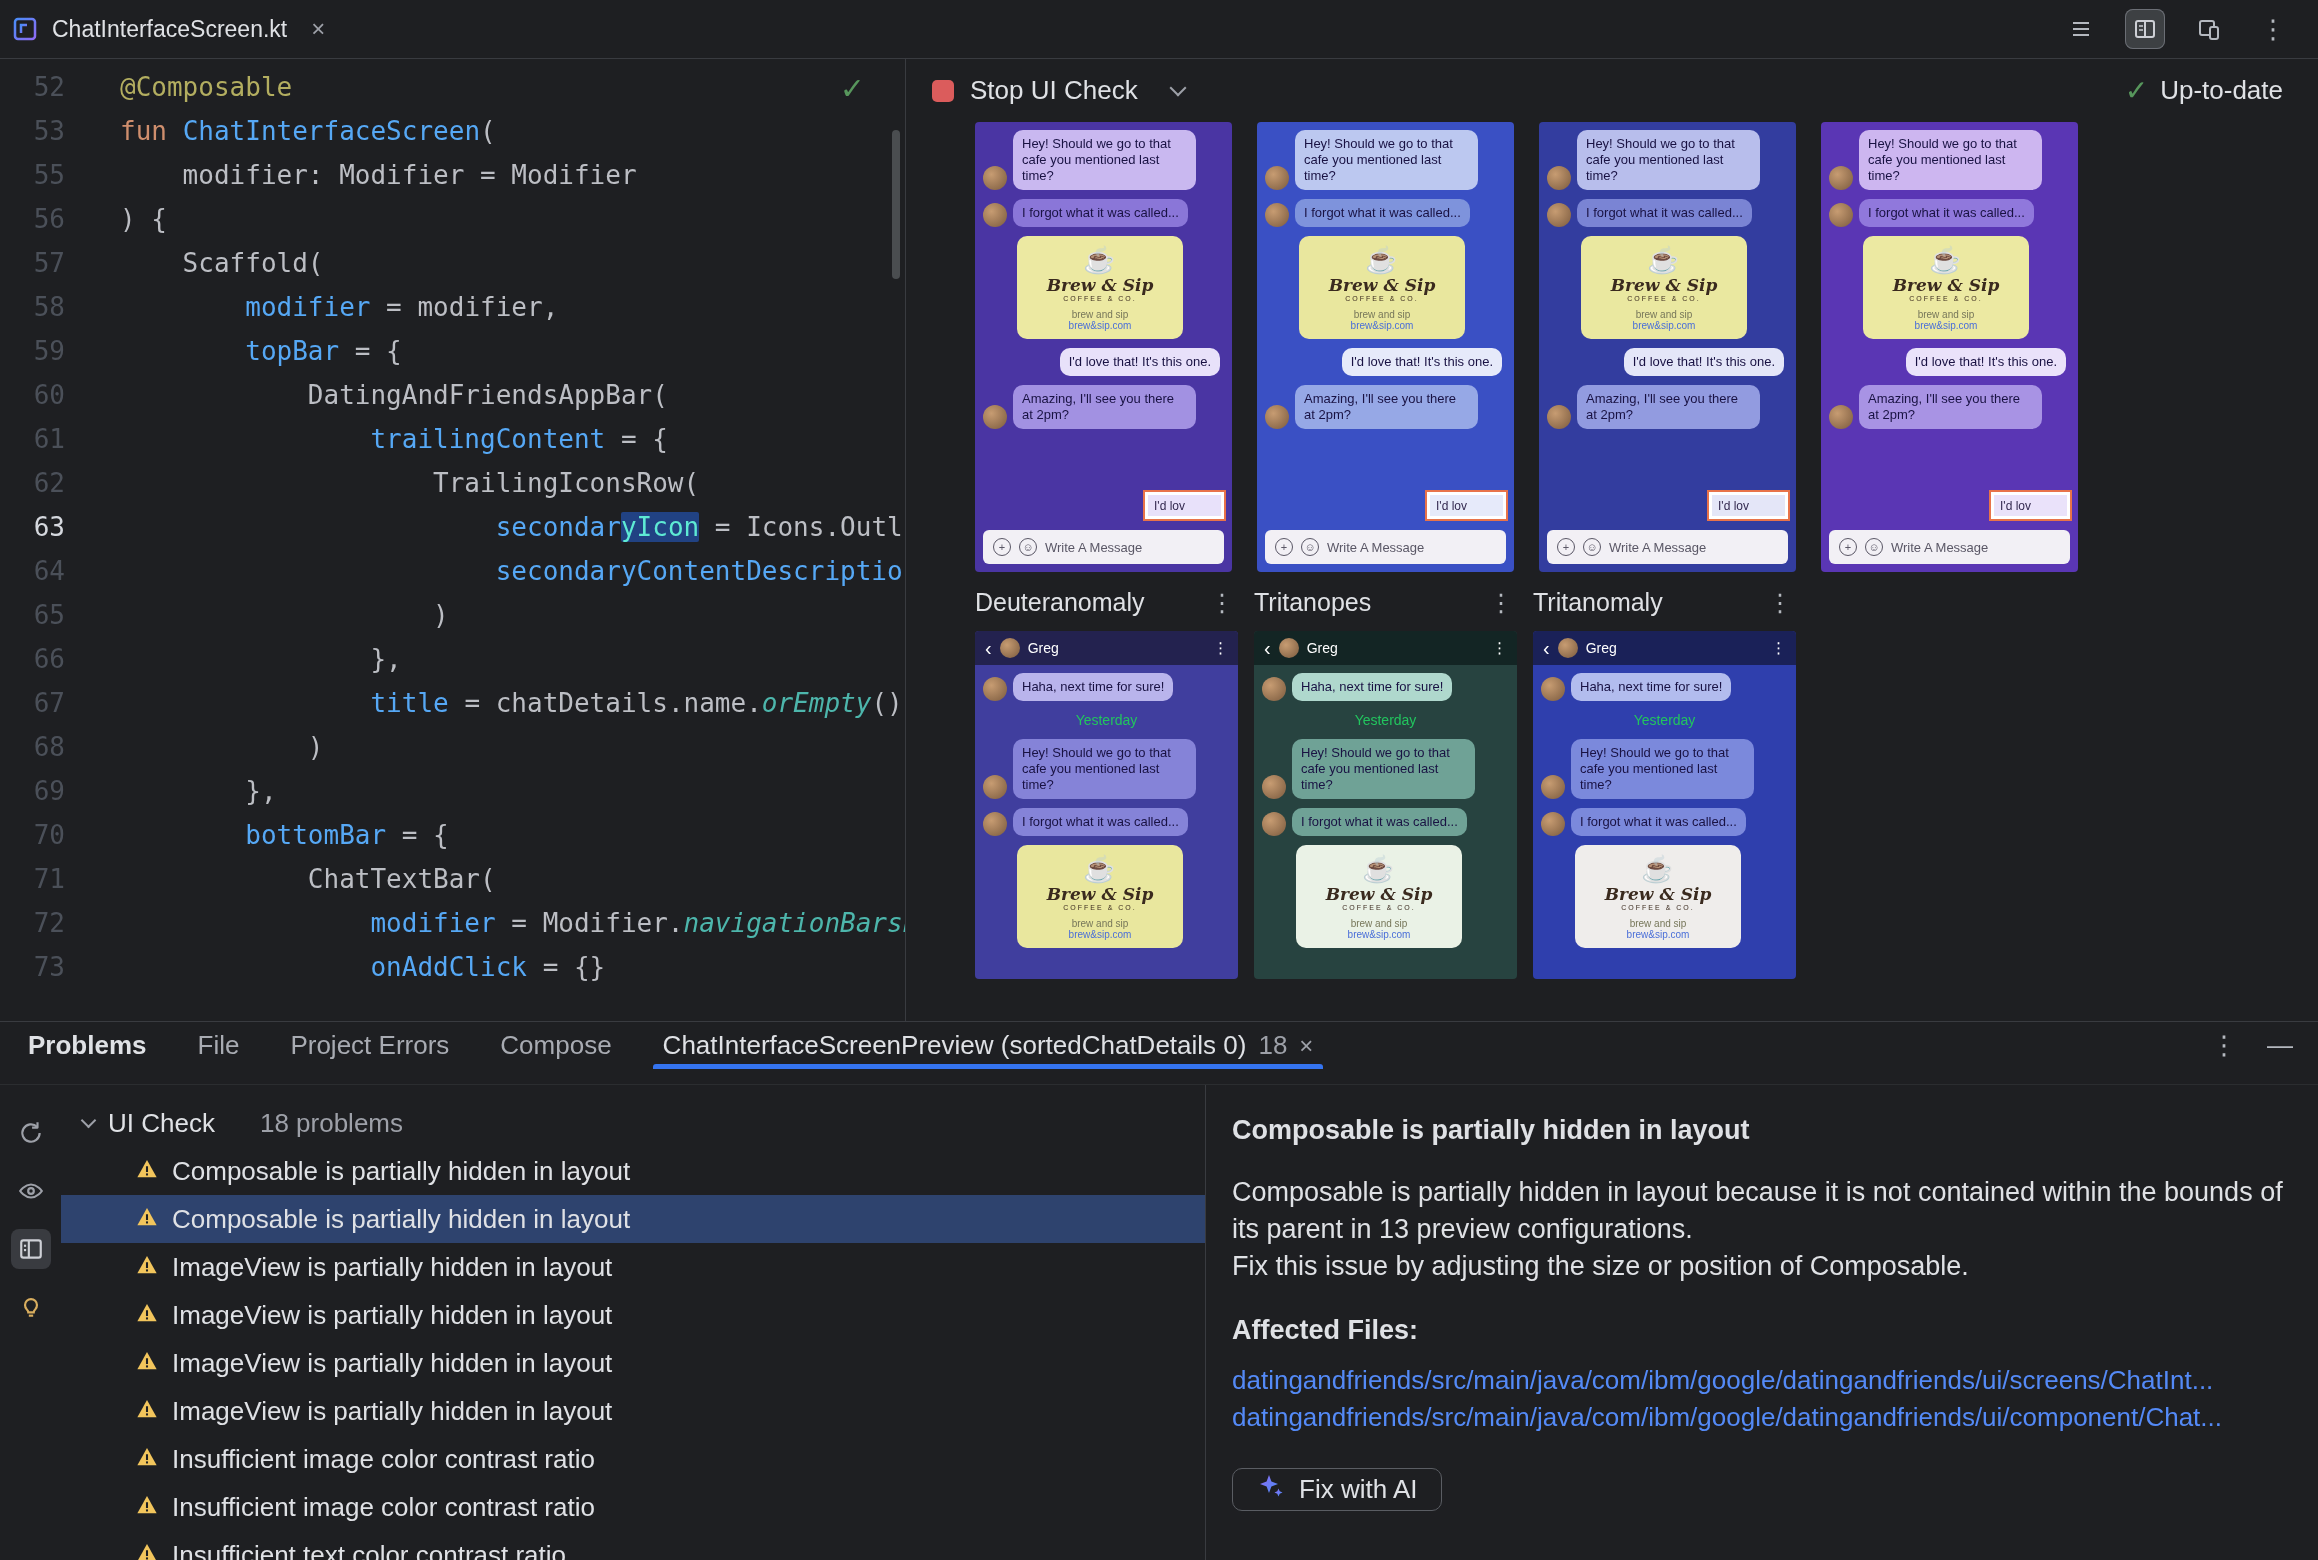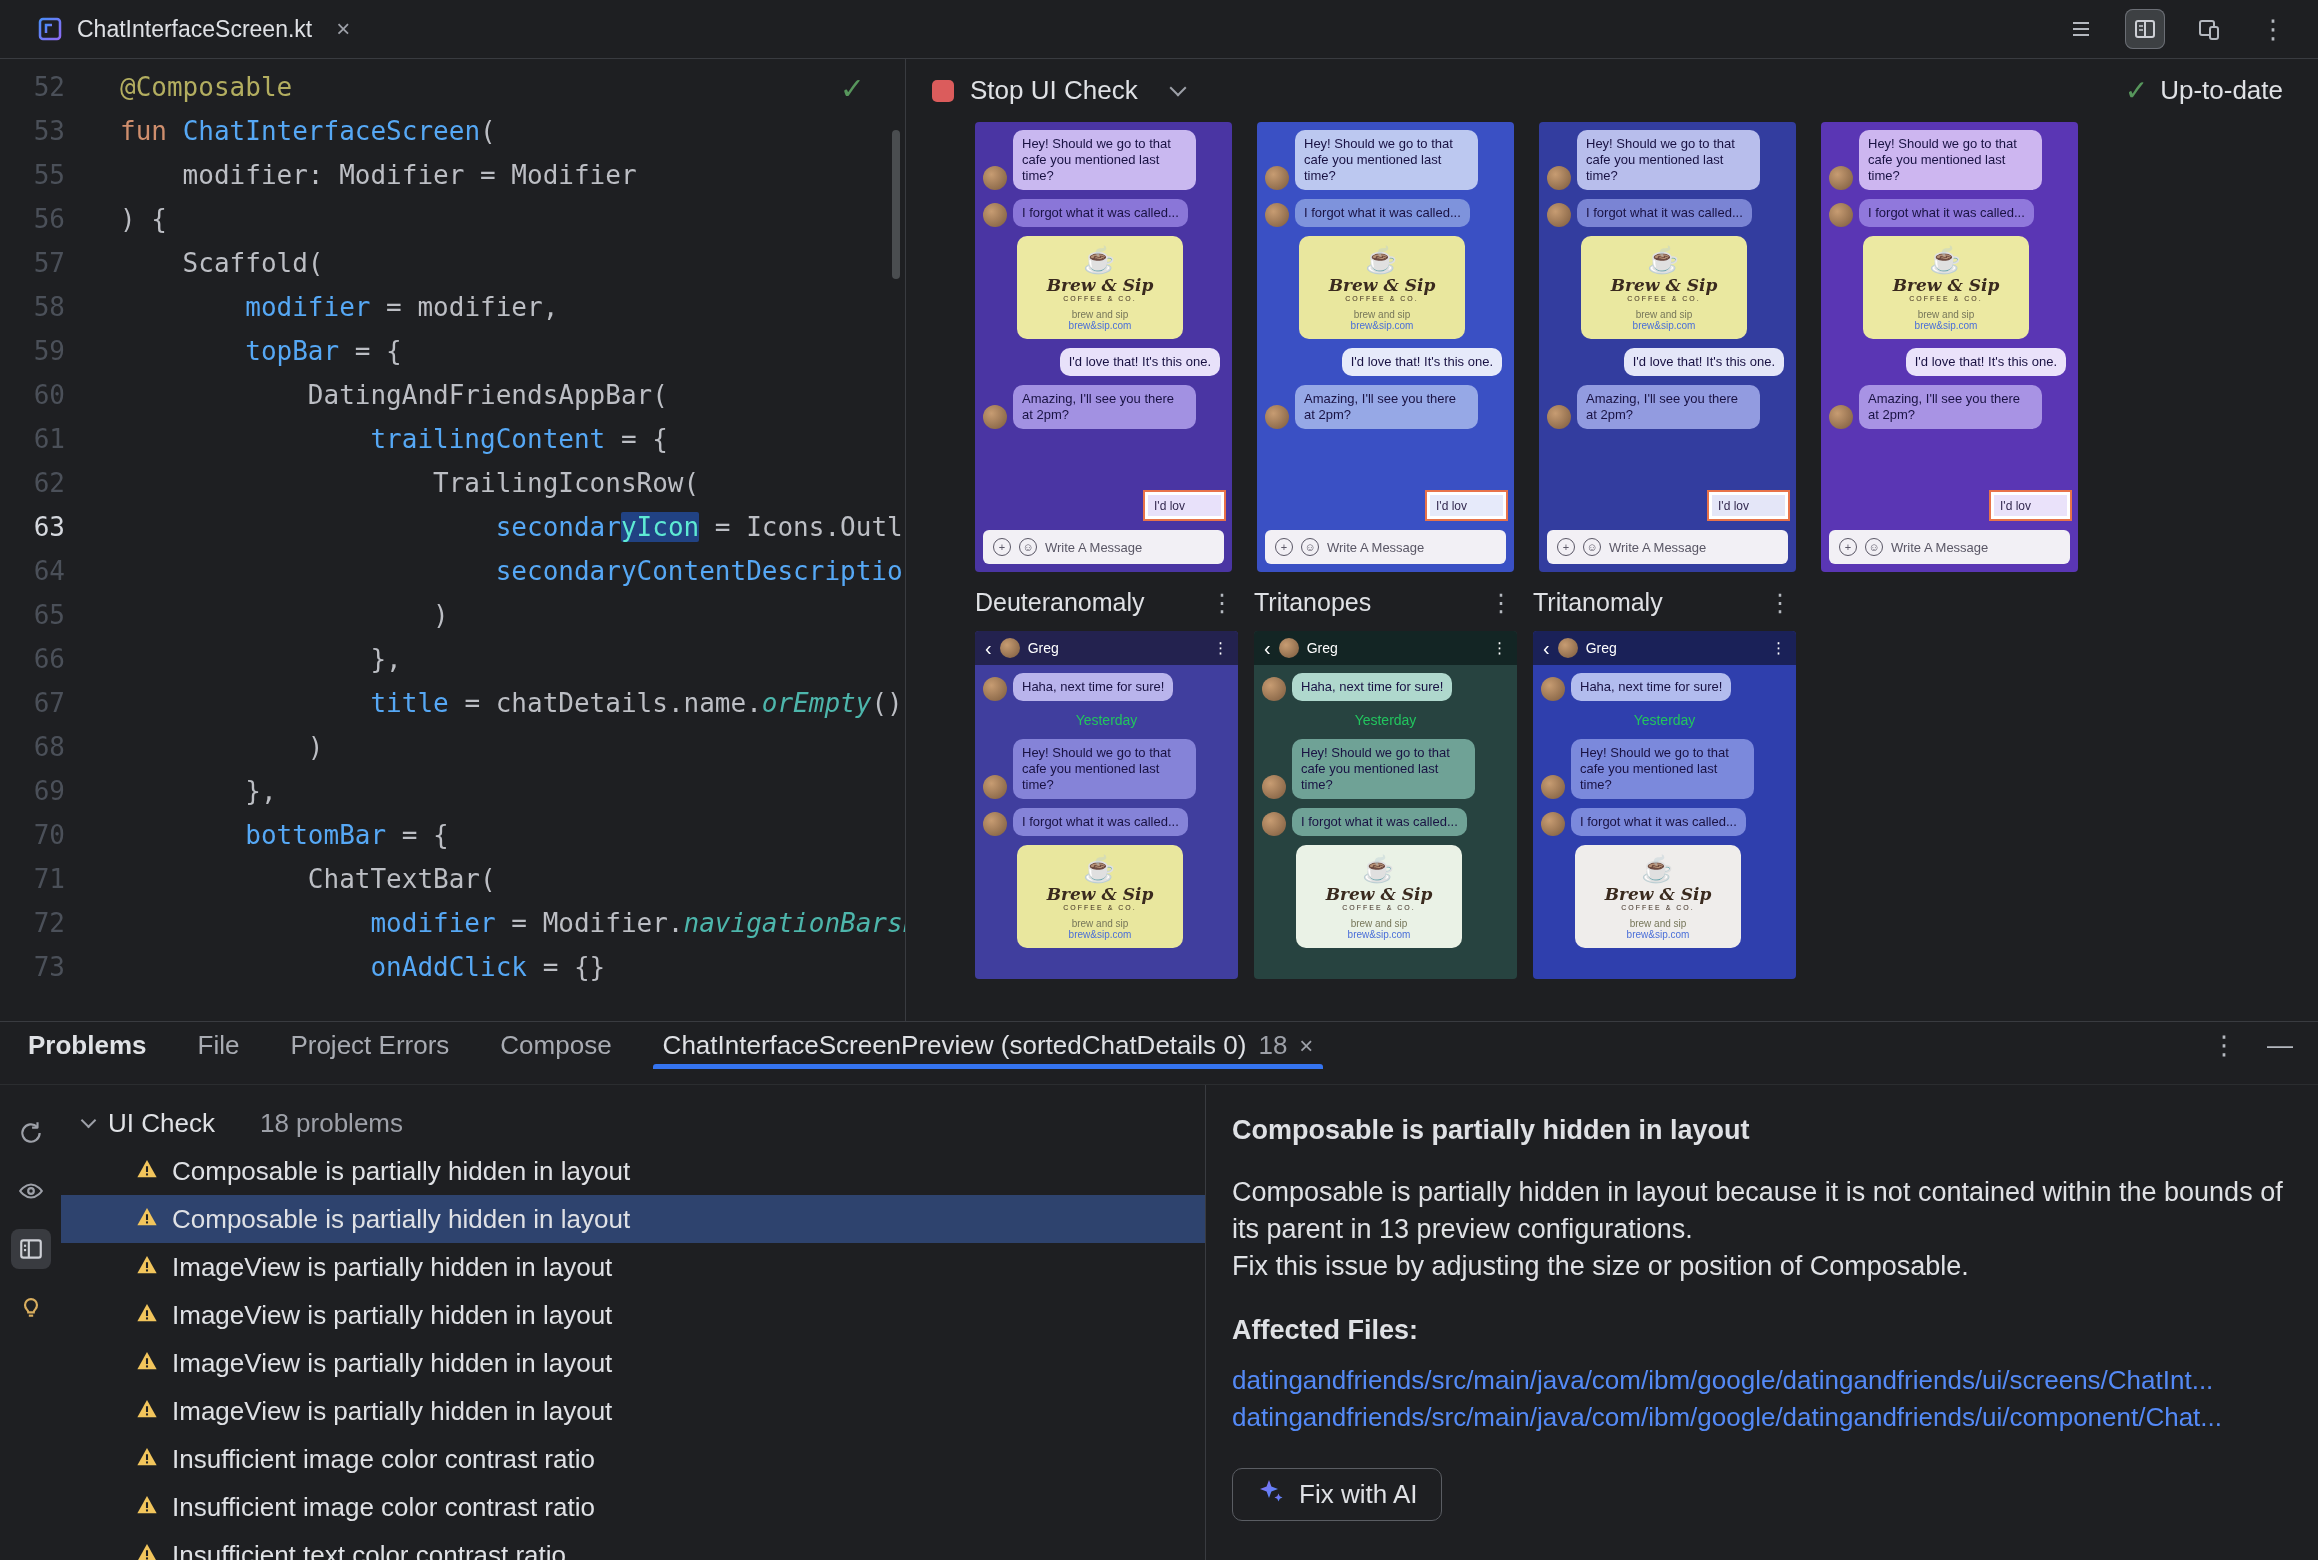--- a/index.html
+++ b/index.html
@@ -5,21 +5,21 @@
   * { margin:0; padding:0; box-sizing:border-box; }
   html,body { background:#141517; }
   .app {
     position:relative; width:2319px; height:1560px; overflow:hidden;
     background:#1E1F22; color:#DFE1E5;
     font-family:"Liberation Sans", sans-serif;
   }
   
   .titlebar {
     height:59px; display:flex; align-items:center; justify-content:space-between;
-    border-bottom:1px solid #393B40; padding:0 26px 0 37px;
+    border-bottom:1px solid #393B40; padding:0 26px 0 12px;
   }
   .tab-left { display:flex; align-items:center; gap:14px; height:100%; }
   .file-icon { width:26px; height:26px; flex:none; }
   .tab-title { font-size:23px; color:#DFE1E5; }
   .tab-close { font-size:24px; color:#9DA0A8; margin-left:10px; cursor:pointer; }
   .titlebar-icons { display:flex; align-items:center; gap:24px; }
   .tb-btn { width:40px; height:40px; display:flex; align-items:center; justify-content:center; border-radius:8px; color:#B4B8BF; }
   .tb-btn.selected { background:#3D4043; box-shadow:0 0 0 1px #6B6E75 inset; }
   .tb-kebab { font-size:26px; color:#B4B8BF; }
 
@@ -104,21 +104,21 @@
   .tgroup .gcount { color:#9DA0A8;margin-left:31px; }
   .tchev { width:11px; height:11px; border-right:2px solid #9DA0A8; border-bottom:2px solid #9DA0A8; transform:rotate(45deg); margin-top:-6px; }
   .pitem { display:flex; align-items:center; height:48px; padding-left:75px; gap:14px; font-size:26px; color:#DFE1E5; }
   .pitem.selected { background:#2E436E; }
   .pitem svg { flex:none; }
   .pdetails { flex:1; border-left:1px solid #393B40; padding:30px 30px 0 26px; overflow:hidden; }
   .d-title { font-size:27px; font-weight:bold; margin-bottom:28px; }
   .d-body p { font-size:27px; line-height:37px; max-width:1064px; }
   .d-affected { font-size:27px; font-weight:bold; margin-top:30px; margin-bottom:16px; }
   .d-link { display:block; font-size:26px; line-height:37px; color:#548AF7; text-decoration:none; }
-  .fix-btn { margin-top:32px; display:inline-flex; align-items:center; gap:14px; height:53px; padding:0 24px;
+  .fix-btn { margin-top:32px; display:inline-flex; align-items:center; gap:14px; height:43px; padding:0 24px;
              border:1px solid #5A5D63; border-radius:10px; background:transparent; color:#DFE1E5; font-size:26px;
              font-family:"Liberation Sans", sans-serif; cursor:pointer; }
 </style>
 </head>
 <body>
 
 <div class="app">
 
   <header class="titlebar">
     <div class="tab-left">

